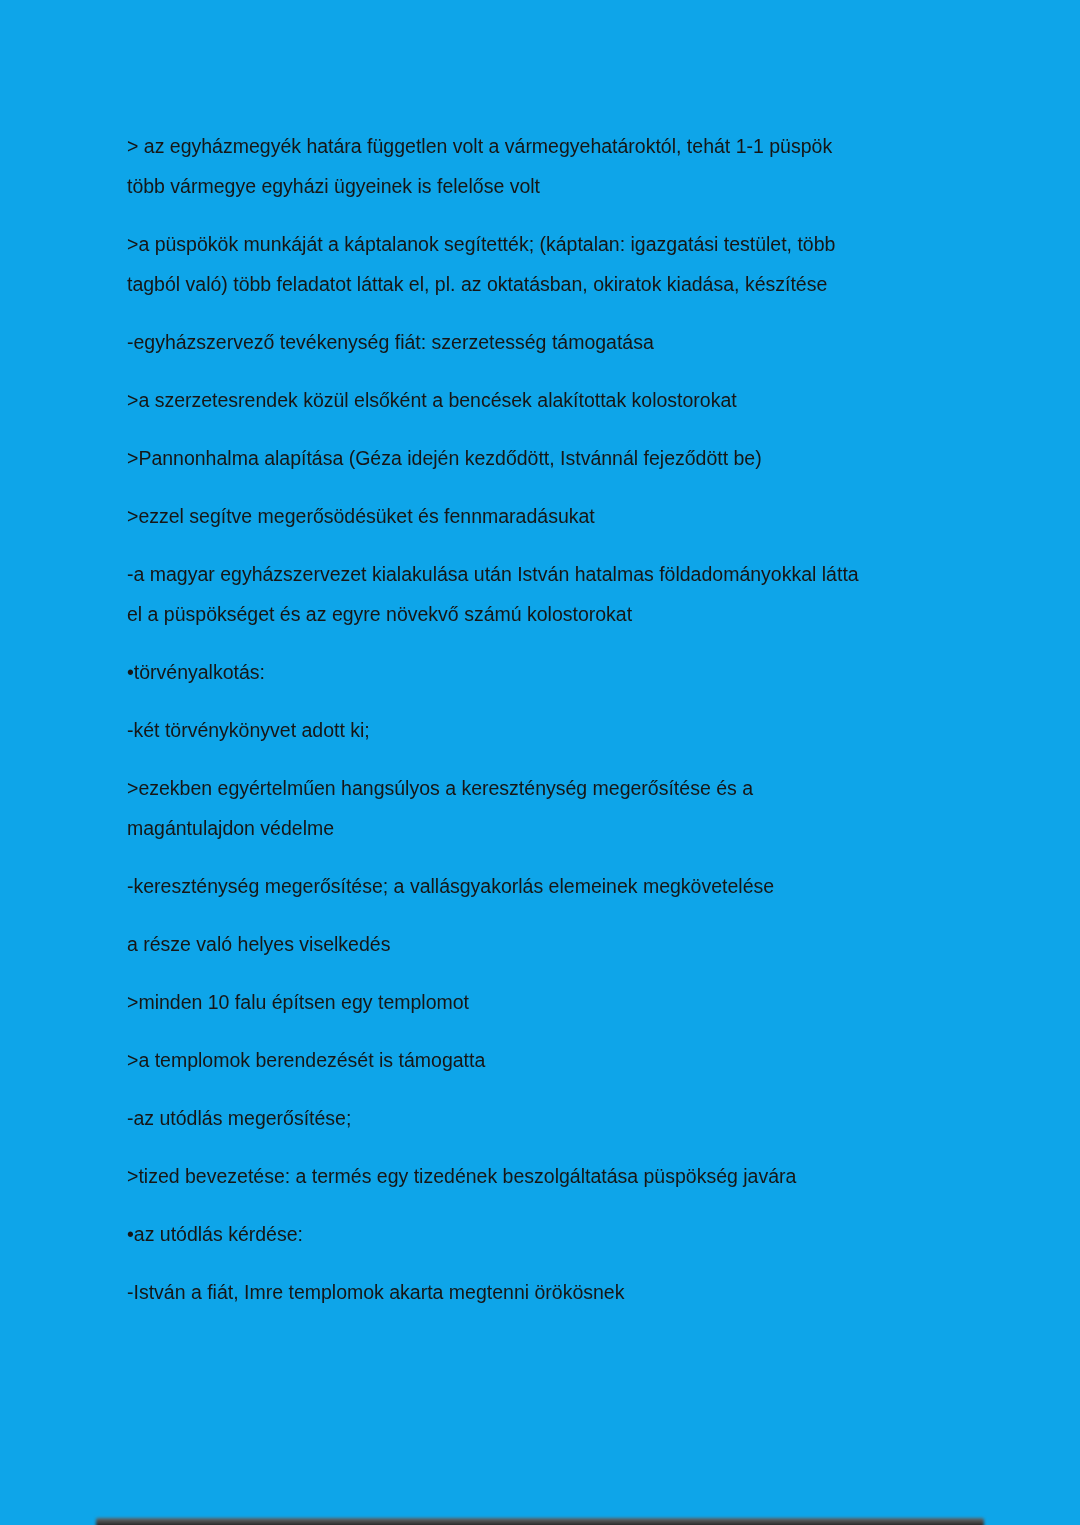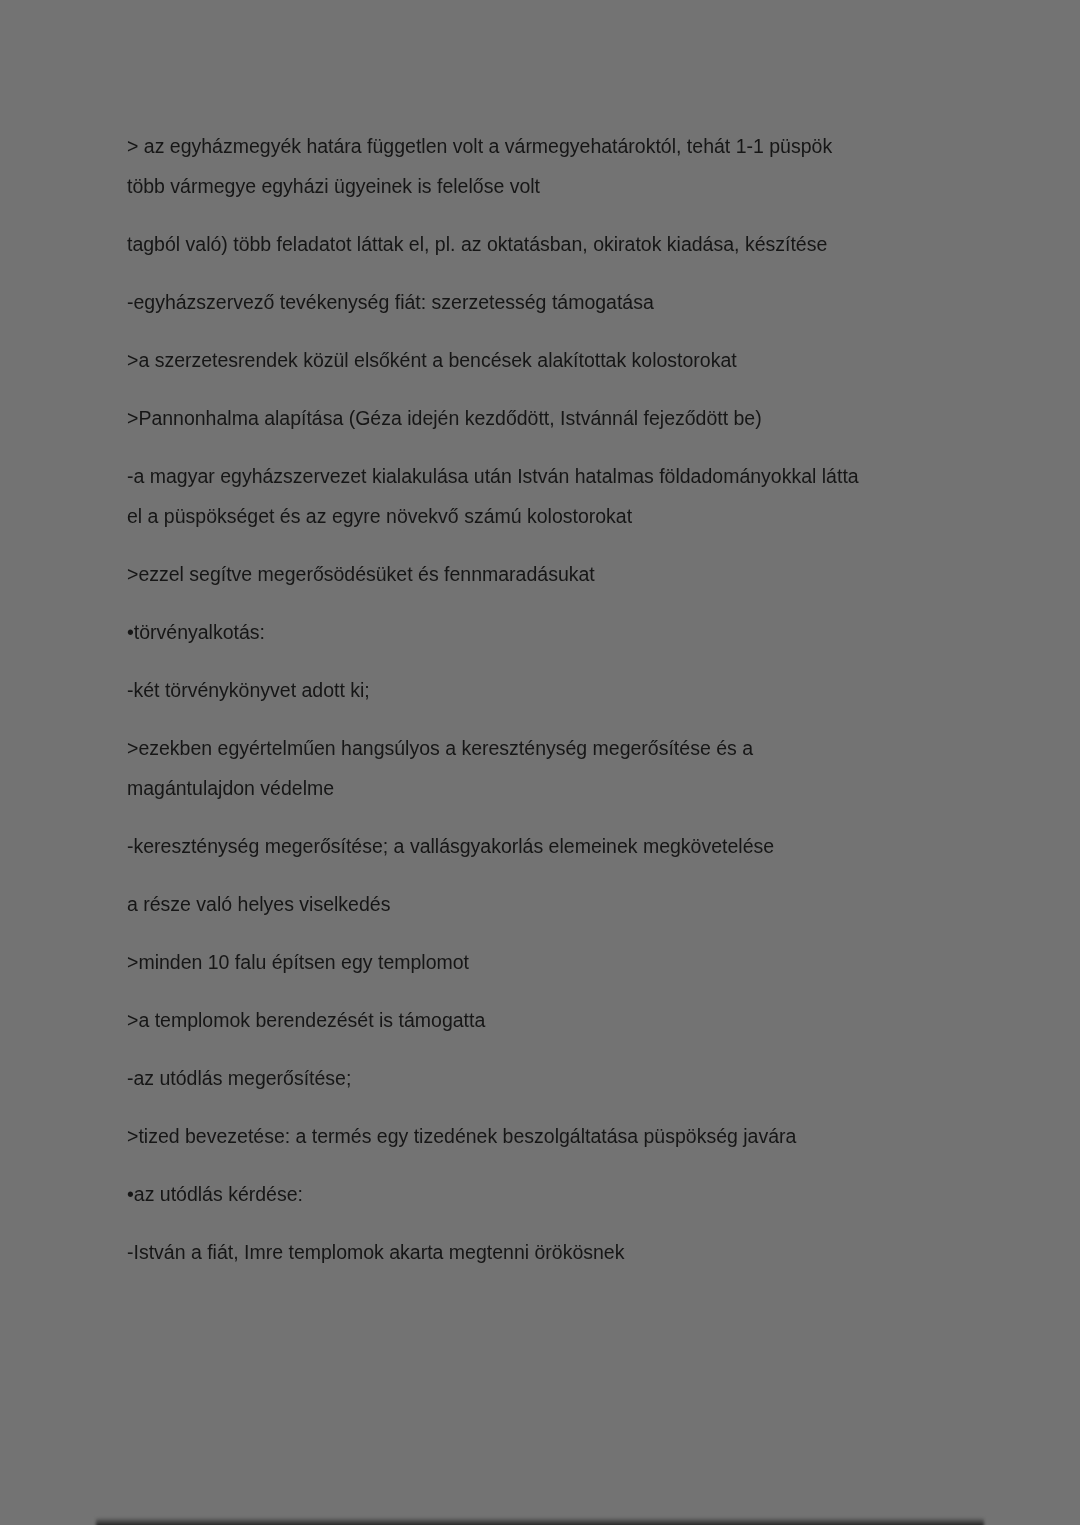--- a/index.html
+++ b/index.html
@@ -7,21 +7,21 @@
     width: 1080px;
     height: 1525px;
     background: #ffffff;
     overflow: hidden;
     position: relative;
     font-family: "Liberation Sans", sans-serif;
   }
   .page {
     position: absolute;
     inset: 0;
-    background: #737373;
+    background: #0ea5e9;
   }
   .doc-body {
     position: absolute;
     top: 126px;
     left: 127px;
     right: 0;
   }
   .paragraph {
     margin: 0 0 18px 0;
     font-size: 19.5px;
@@ -48,37 +48,38 @@
 </head>
 <body>
 
 <main class="page">
   <section class="doc-body">
       <p class="paragraph">
         <span class="line">&gt; az egyházmegyék határa független volt a vármegyehatároktól, tehát 1-1 püspök</span>
         <span class="line">több vármegye egyházi ügyeinek is felelőse volt</span>
       </p>
       <p class="paragraph">
+        <span class="line">&gt;a püspökök munkáját a káptalanok segítették; (káptalan: igazgatási testület, több</span>
         <span class="line">tagból való) több feladatot láttak el, pl. az oktatásban, okiratok kiadása, készítése</span>
       </p>
       <p class="paragraph">
         <span class="line">-egyházszervező tevékenység fiát: szerzetesség támogatása</span>
       </p>
       <p class="paragraph">
         <span class="line">&gt;a szerzetesrendek közül elsőként a bencések alakítottak kolostorokat</span>
       </p>
       <p class="paragraph">
         <span class="line">&gt;Pannonhalma alapítása (Géza idején kezdődött, Istvánnál fejeződött be)</span>
       </p>
       <p class="paragraph">
+        <span class="line">&gt;ezzel segítve megerősödésüket és fennmaradásukat</span>
+      </p>
+      <p class="paragraph">
         <span class="line">-a magyar egyházszervezet kialakulása után István hatalmas földadományokkal látta</span>
         <span class="line">el a püspökséget és az egyre növekvő számú kolostorokat</span>
-      </p>
-      <p class="paragraph">
-        <span class="line">&gt;ezzel segítve megerősödésüket és fennmaradásukat</span>
       </p>
       <p class="paragraph">
         <span class="line">•törvényalkotás:</span>
       </p>
       <p class="paragraph">
         <span class="line">-két törvénykönyvet adott ki;</span>
       </p>
       <p class="paragraph">
         <span class="line">&gt;ezekben egyértelműen hangsúlyos a kereszténység megerősítése és a</span>
         <span class="line">magántulajdon védelme</span>

